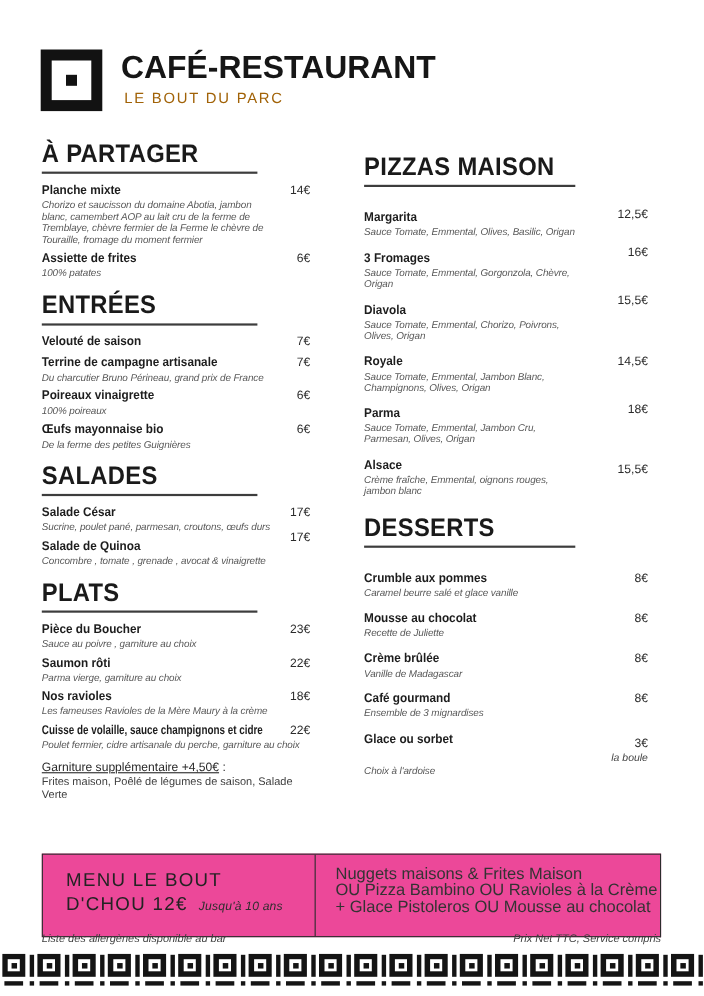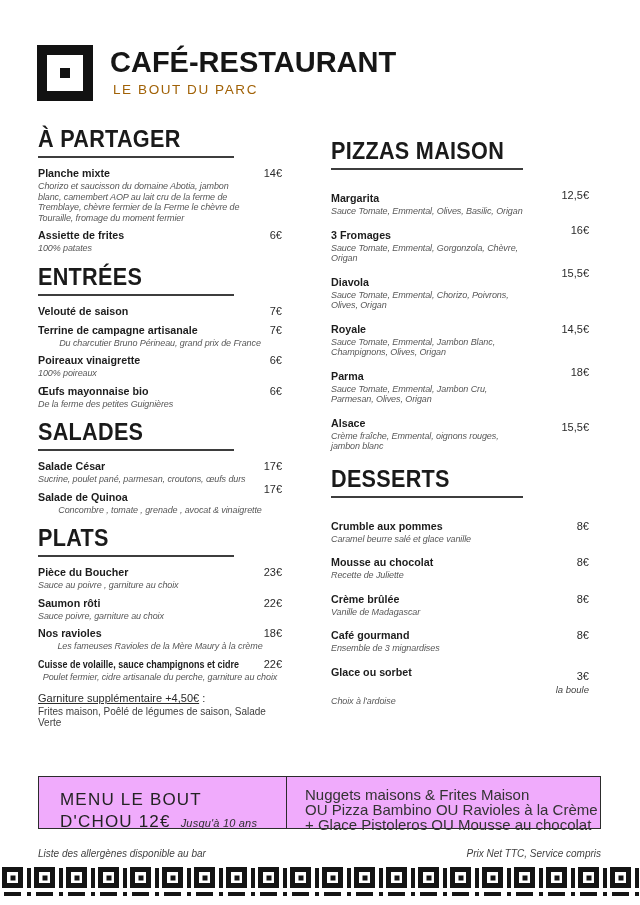--- a/index.html
+++ b/index.html
@@ -33,32 +33,32 @@
   .item { margin-bottom:6px; }
   .col-right .item { margin-bottom:12px; }
   .head { display:flex; justify-content:space-between; align-items:flex-start; gap:0; }
   .nm { font-size:11.5px; font-weight:bold; line-height:13px; color:#1d1d1d; flex:1; min-width:0; white-space:nowrap; }
   .nm .cond { display:inline-block; transform:scaleX(0.93); transform-origin:left; }
   .nm .xcond { transform:scaleX(0.78); }
   .pr { font-size:11px; line-height:13px; color:#2b2b2b; white-space:nowrap; }
   .pr-block { text-align:right; }
   .pr-note { font-size:9.5px; font-style:italic; color:#444; line-height:11px; }
   .ds { font-style:italic; font-size:9px; letter-spacing:-0.1px; line-height:10.5px; color:#585858; margin-top:1px; max-width:214px; }
-  .ds.wide { max-width:244px;text-align:center; }
+  .ds.wide { max-width:244px; }
   .col-right .ds { max-width:198px; }
   .item.gap-before { margin-top:10px; }
 
   
   .supplement { margin-top:7px; }
   .supp-label { font-size:11px; color:#2a2a2a; }
   .supp-label .u { text-decoration:underline; }
   .supp-desc { font-size:10px; color:#3e3e3e; margin-top:2px; }
 
   
-  .kids-box { position:absolute; top:776px; left:38px; width:563px; height:53px; border:1.5px solid #2c2c2c; display:flex; background:#f0abfc; }
+  .kids-box { position:absolute; top:776px; left:38px; width:563px; height:76px; border:1.5px solid #2c2c2c; display:flex; background:#ec4899; }
   .kids-left { width:247px; flex:0 0 auto; padding:12px 0 0 21px; }
   .kids-title { font-size:17px; letter-spacing:1.2px; line-height:22px; color:#232323; white-space:nowrap; }
   .kids-age { font-size:11px; font-style:italic; letter-spacing:0.2px; color:#2e2e2e; margin-left:10px; }
   .kids-right { flex:1; border-left:1.5px solid #2c2c2c; padding:10px 0 0 18px; }
   .kids-opt { font-size:15px; line-height:15px; color:#333; white-space:nowrap; }
 
   
   .foot-notes { position:absolute; top:848px; left:38px; width:563px; display:flex; justify-content:space-between; }
   .foot-note { font-size:10px; font-style:italic; color:#3f3f3f; }
 
@@ -166,21 +166,21 @@
           <span class="nm"><span class="cond">Pièce du Boucher</span></span>
           <span class="pr">23€</span>
         </div>
       <div class="ds">Sauce au poivre , garniture au choix</div>
     </div>
     <div class="item">
       <div class="head">
           <span class="nm"><span class="cond">Saumon rôti</span></span>
           <span class="pr">22€</span>
         </div>
-      <div class="ds">Sauce poivre, garniture au choix</div>
+      <div class="ds">Parma vierge, garniture au choix</div>
     </div>
     <div class="item">
       <div class="head">
           <span class="nm"><span class="cond">Nos ravioles</span></span>
           <span class="pr">18€</span>
         </div>
       <div class="ds wide">Les fameuses Ravioles de la Mère Maury à la crème</div>
     </div>
     <div class="item">
       <div class="head">

